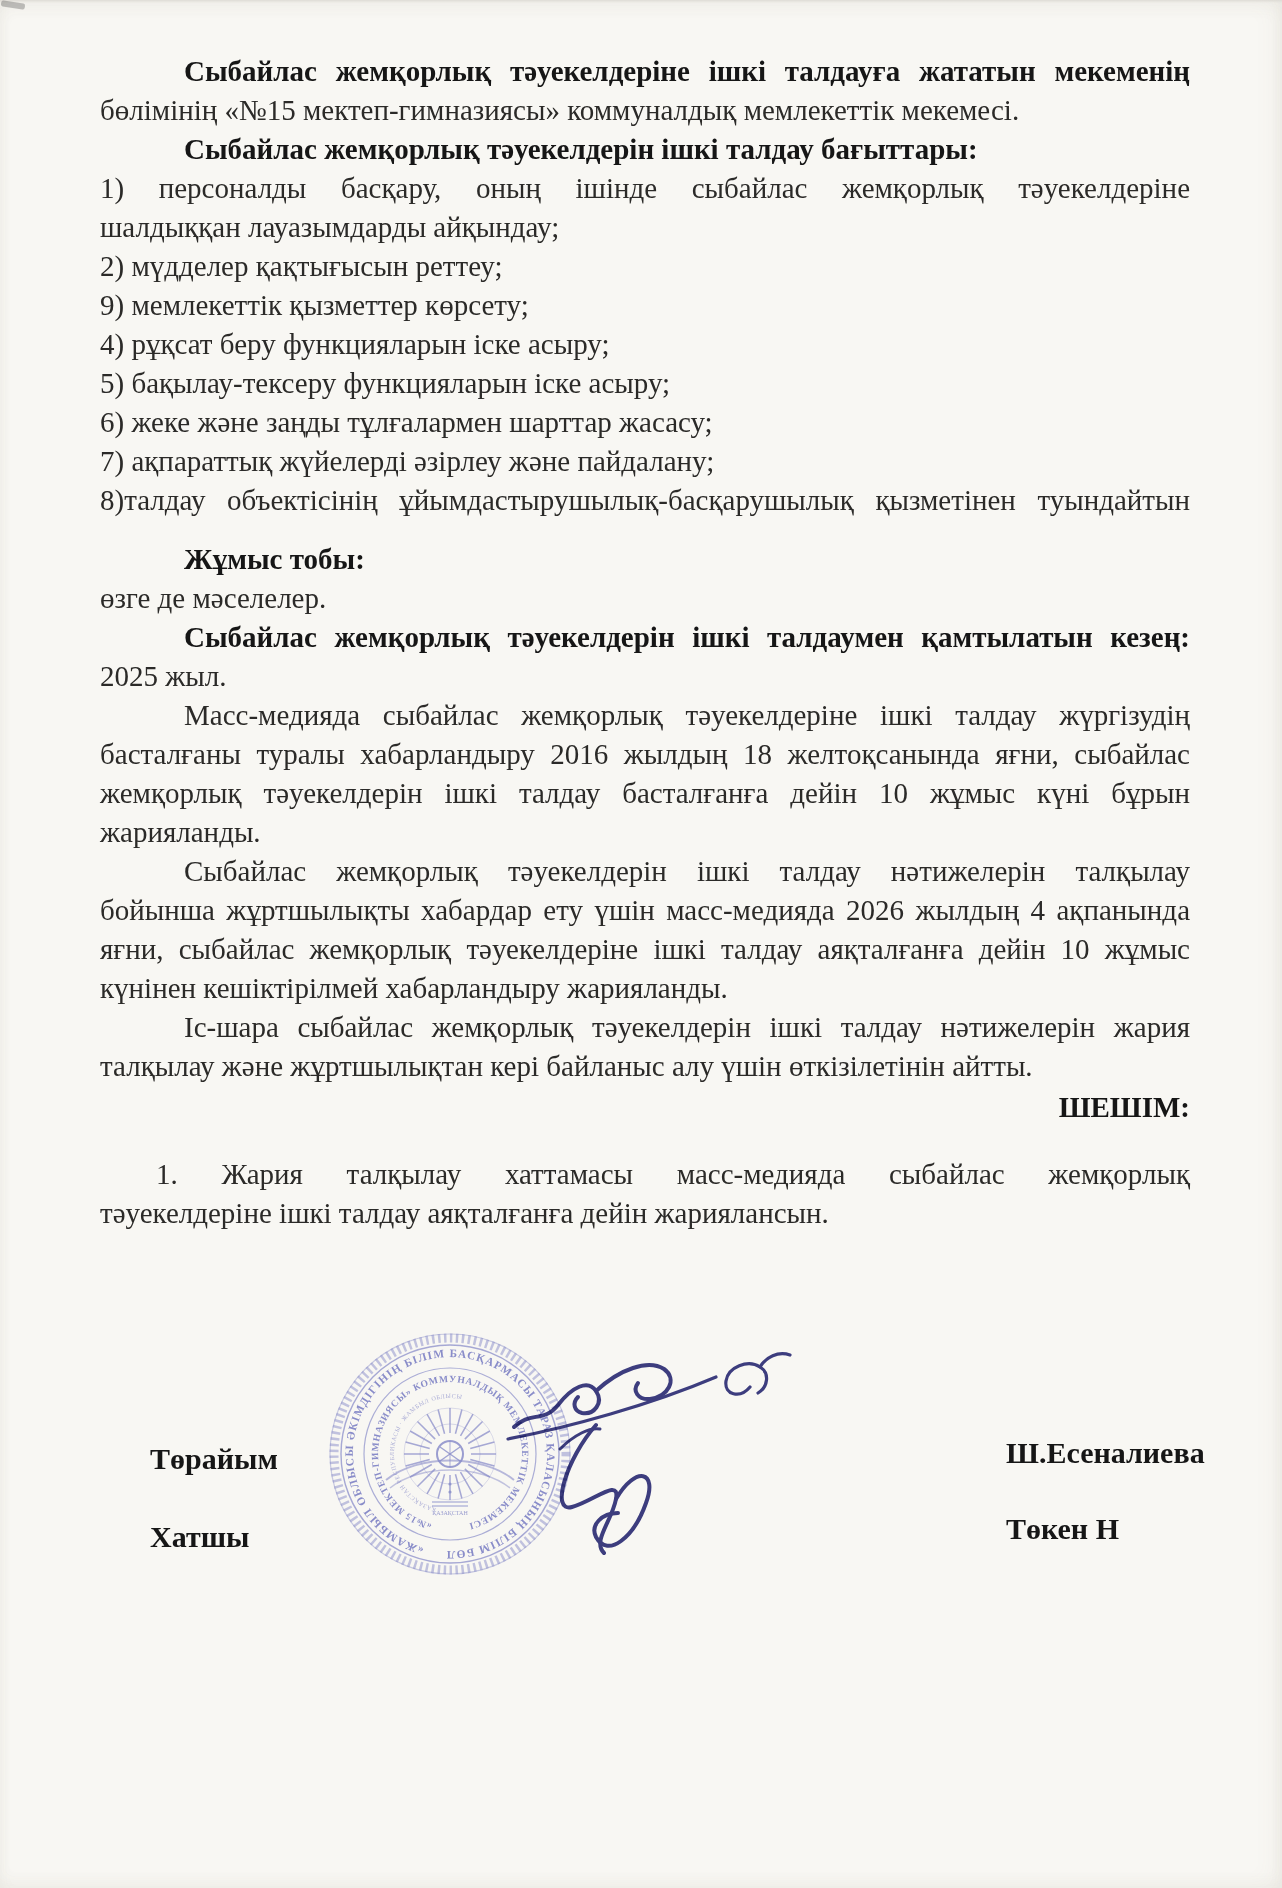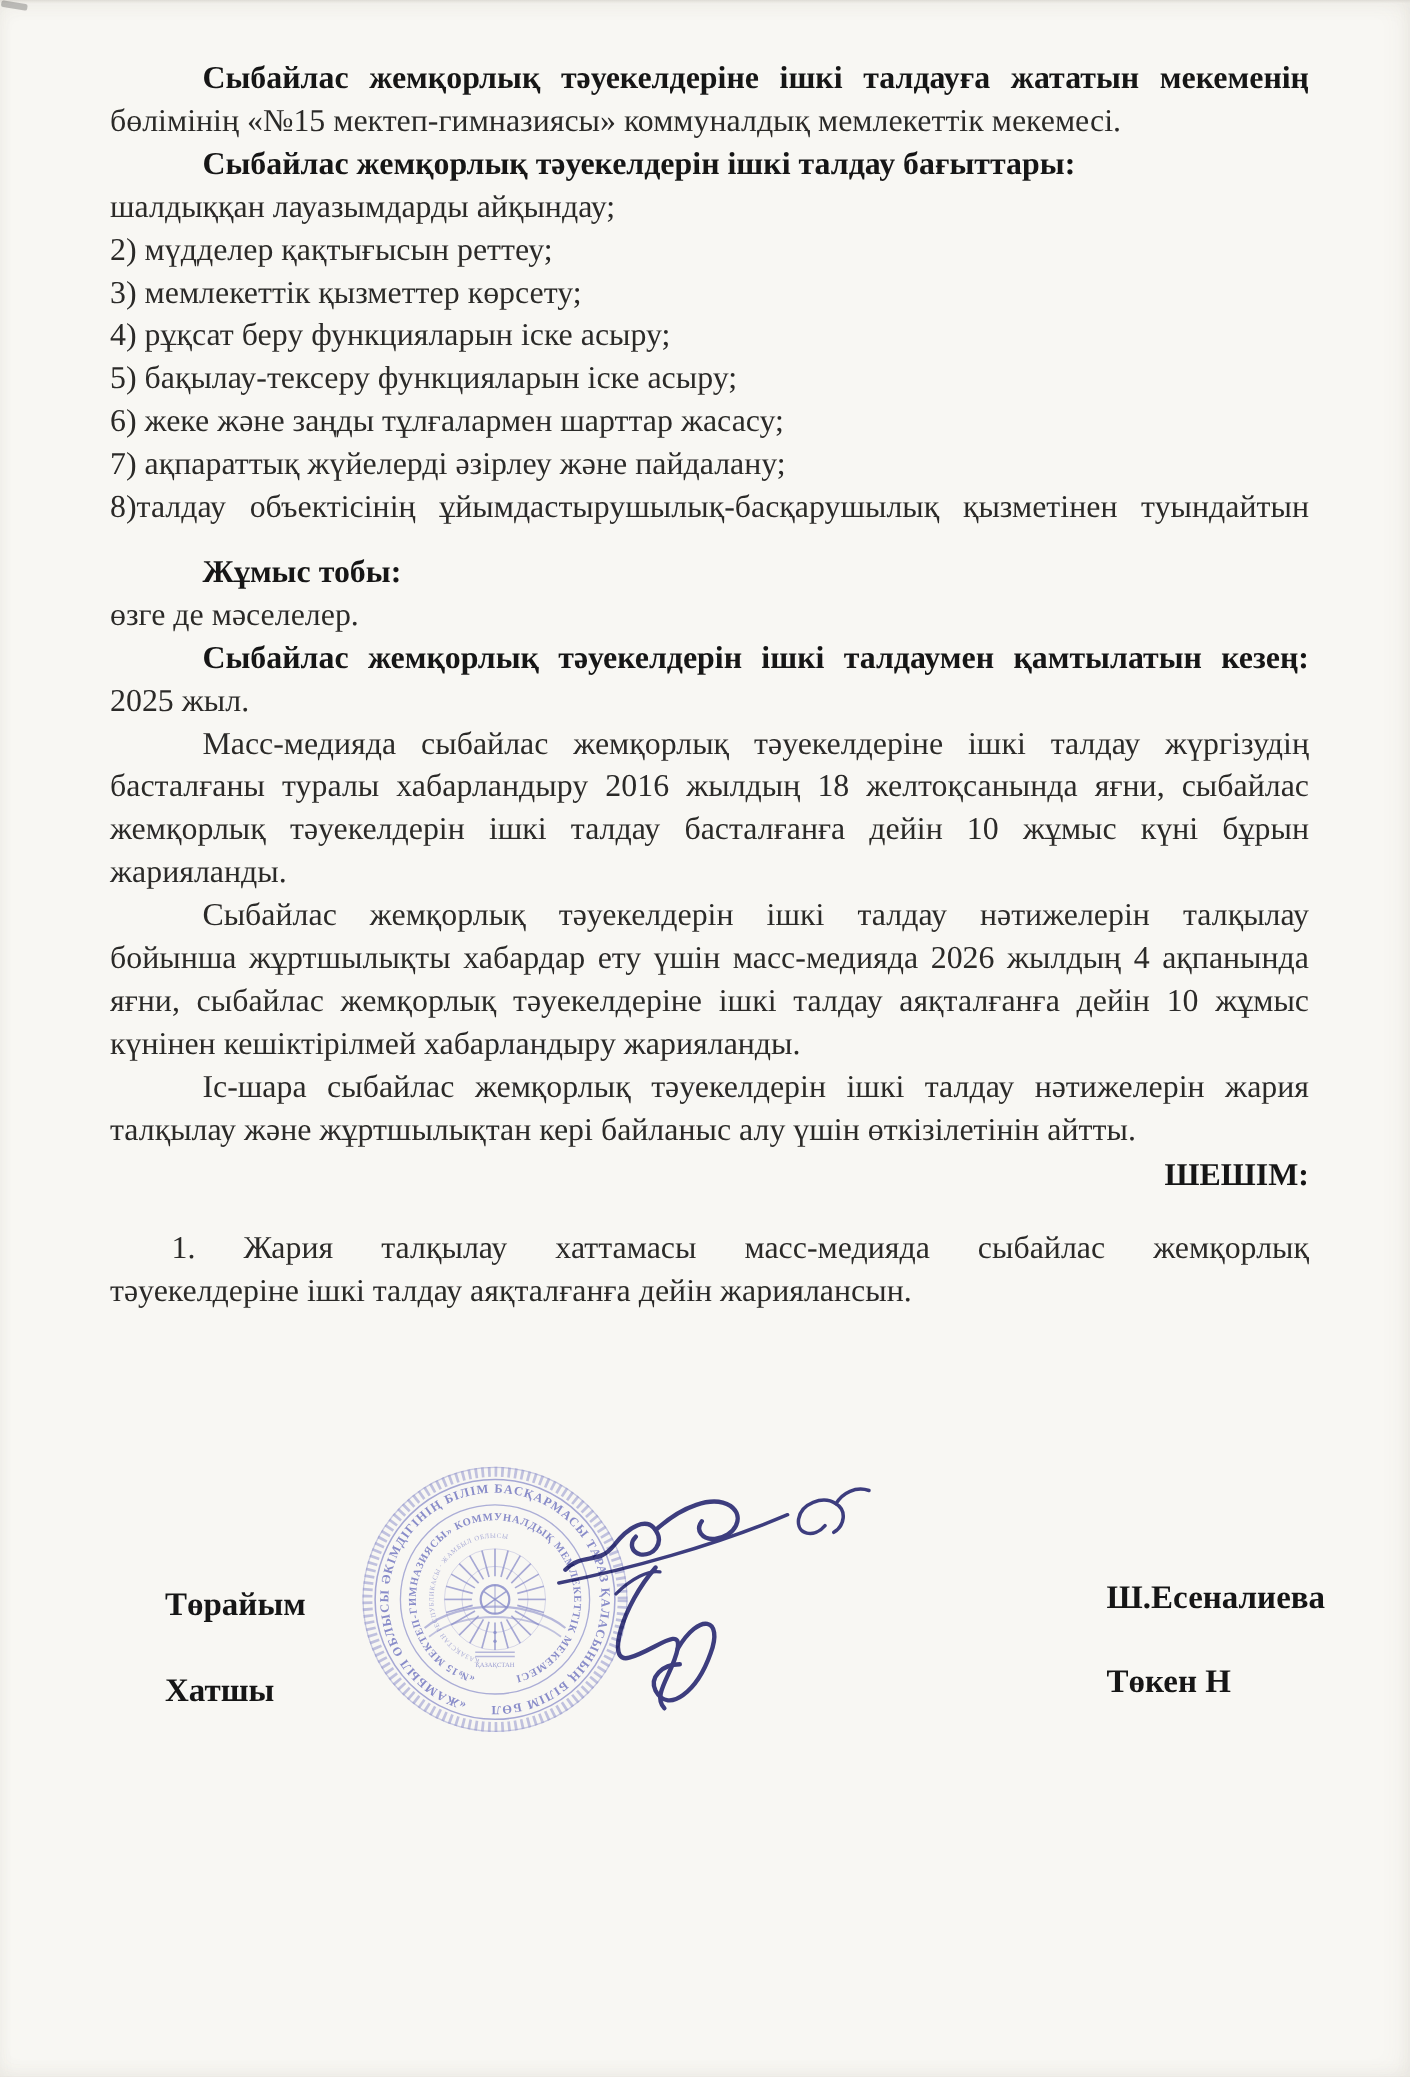--- a/index.html
+++ b/index.html
@@ -28,23 +28,24 @@
 <body>
 
 <div class="page">
   <div class="edge-top"></div>
   <div class="speck-tl"></div>
 
   <div class="textarea">
       <div class="line b i j"><span>Сыбайлас жемқорлық тәуекелдеріне ішкі талдауға жататын мекеменің</span></div>
       <div class="line"><span>бөлімінің «№15 мектеп-гимназиясы» коммуналдық мемлекеттік мекемесі.</span></div>
       <div class="line b i"><span>Сыбайлас жемқорлық тәуекелдерін ішкі талдау бағыттары:</span></div>
+      <div class="line j"><span>1) персоналды басқару, оның ішінде сыбайлас жемқорлық тәуекелдеріне</span></div>
       <div class="line"><span>шалдыққан лауазымдарды айқындау;</span></div>
       <div class="line"><span>2) мүдделер қақтығысын реттеу;</span></div>
-      <div class="line"><span>3) мемлекеттік қызметтер көрсету;</span></div>
+      <div class="line"><span>9) мемлекеттік қызметтер көрсету;</span></div>
       <div class="line"><span>4) рұқсат беру функцияларын іске асыру;</span></div>
       <div class="line"><span>5) бақылау-тексеру функцияларын іске асыру;</span></div>
       <div class="line"><span>6) жеке және заңды тұлғалармен шарттар жасасу;</span></div>
       <div class="line"><span>7) ақпараттық жүйелерді әзірлеу және пайдалану;</span></div>
       <div class="line j"><span>8)талдау объектісінің ұйымдастырушылық-басқарушылық қызметінен туындайтын</span></div>
       <div class="line b i" style="margin-top: 20px;"><span>Жұмыс тобы:</span></div>
       <div class="line"><span>өзге де мәселелер.</span></div>
       <div class="line b i j"><span>Сыбайлас жемқорлық тәуекелдерін ішкі талдаумен қамтылатын кезең:</span></div>
       <div class="line"><span>2025 жыл.</span></div>
       <div class="line i j"><span>Масс-медияда сыбайлас жемқорлық тәуекелдеріне ішкі талдау жүргізудің</span></div>

